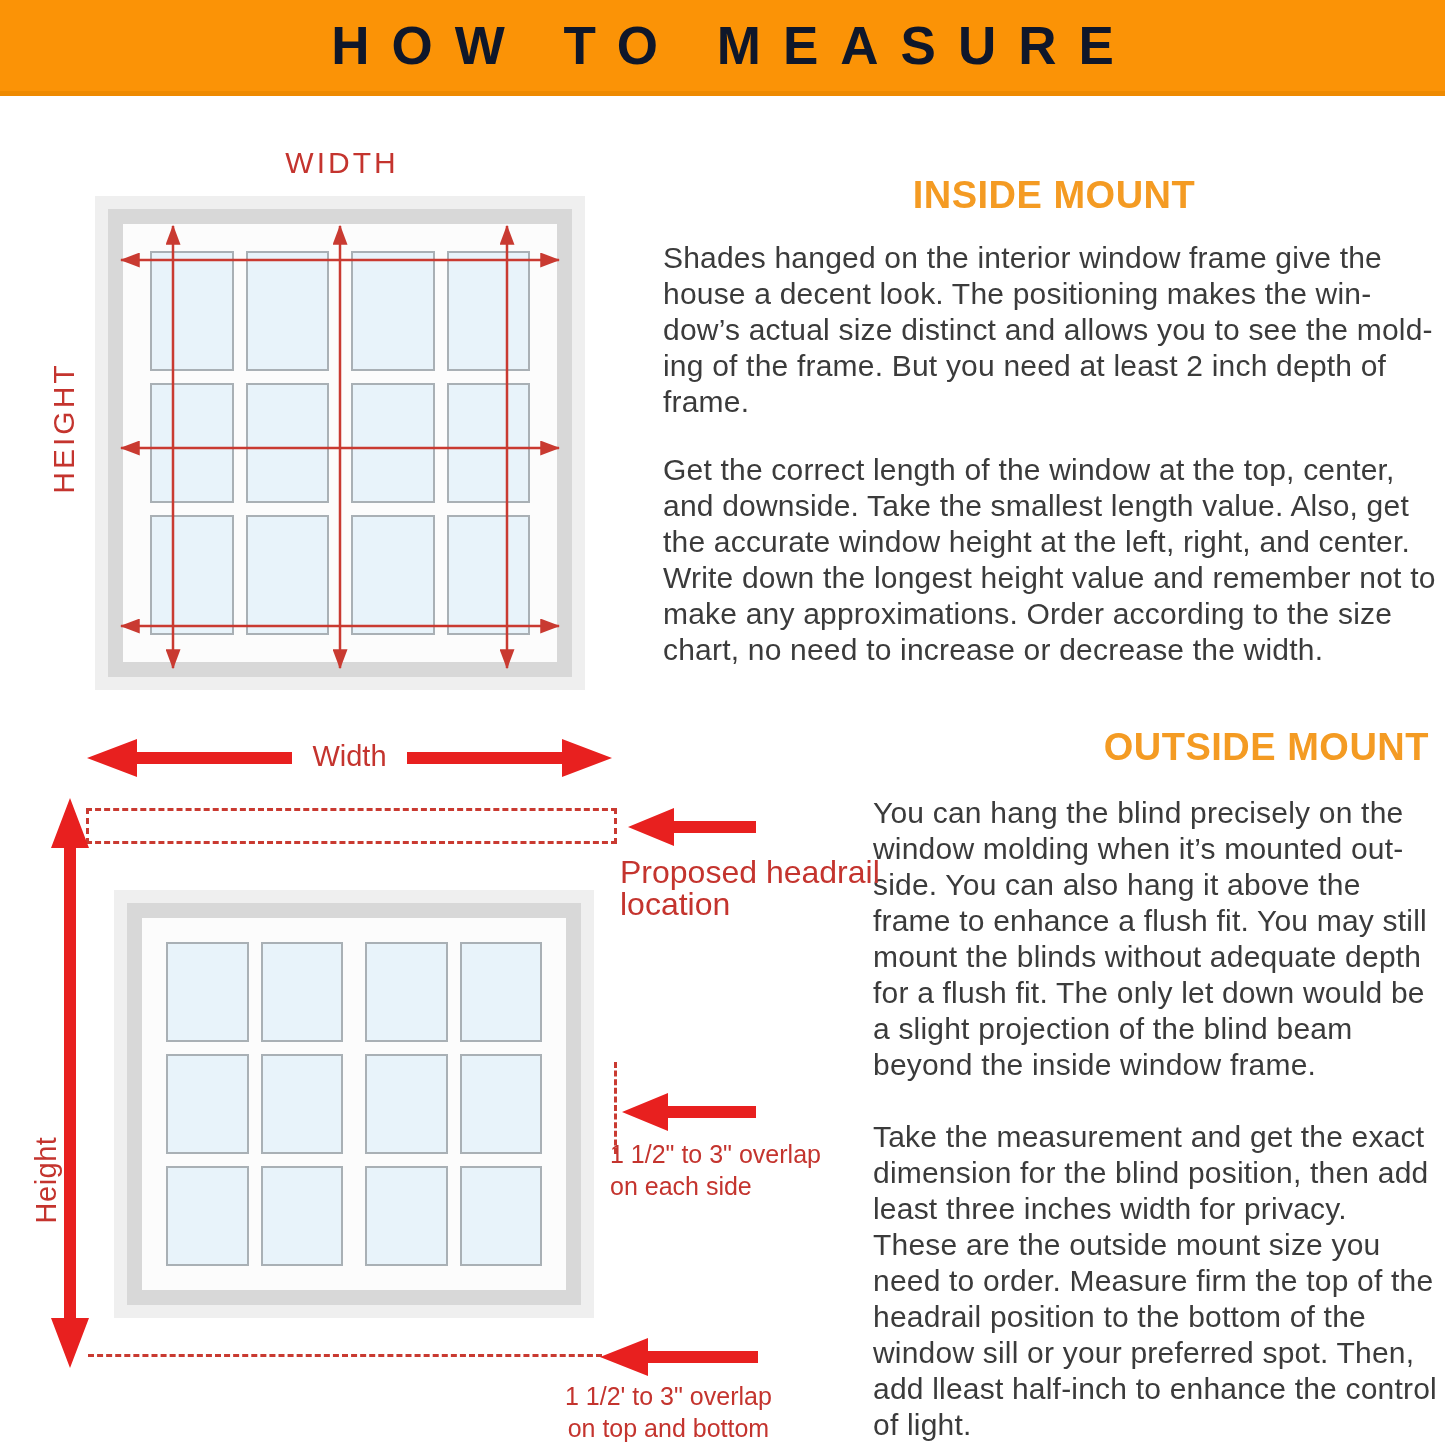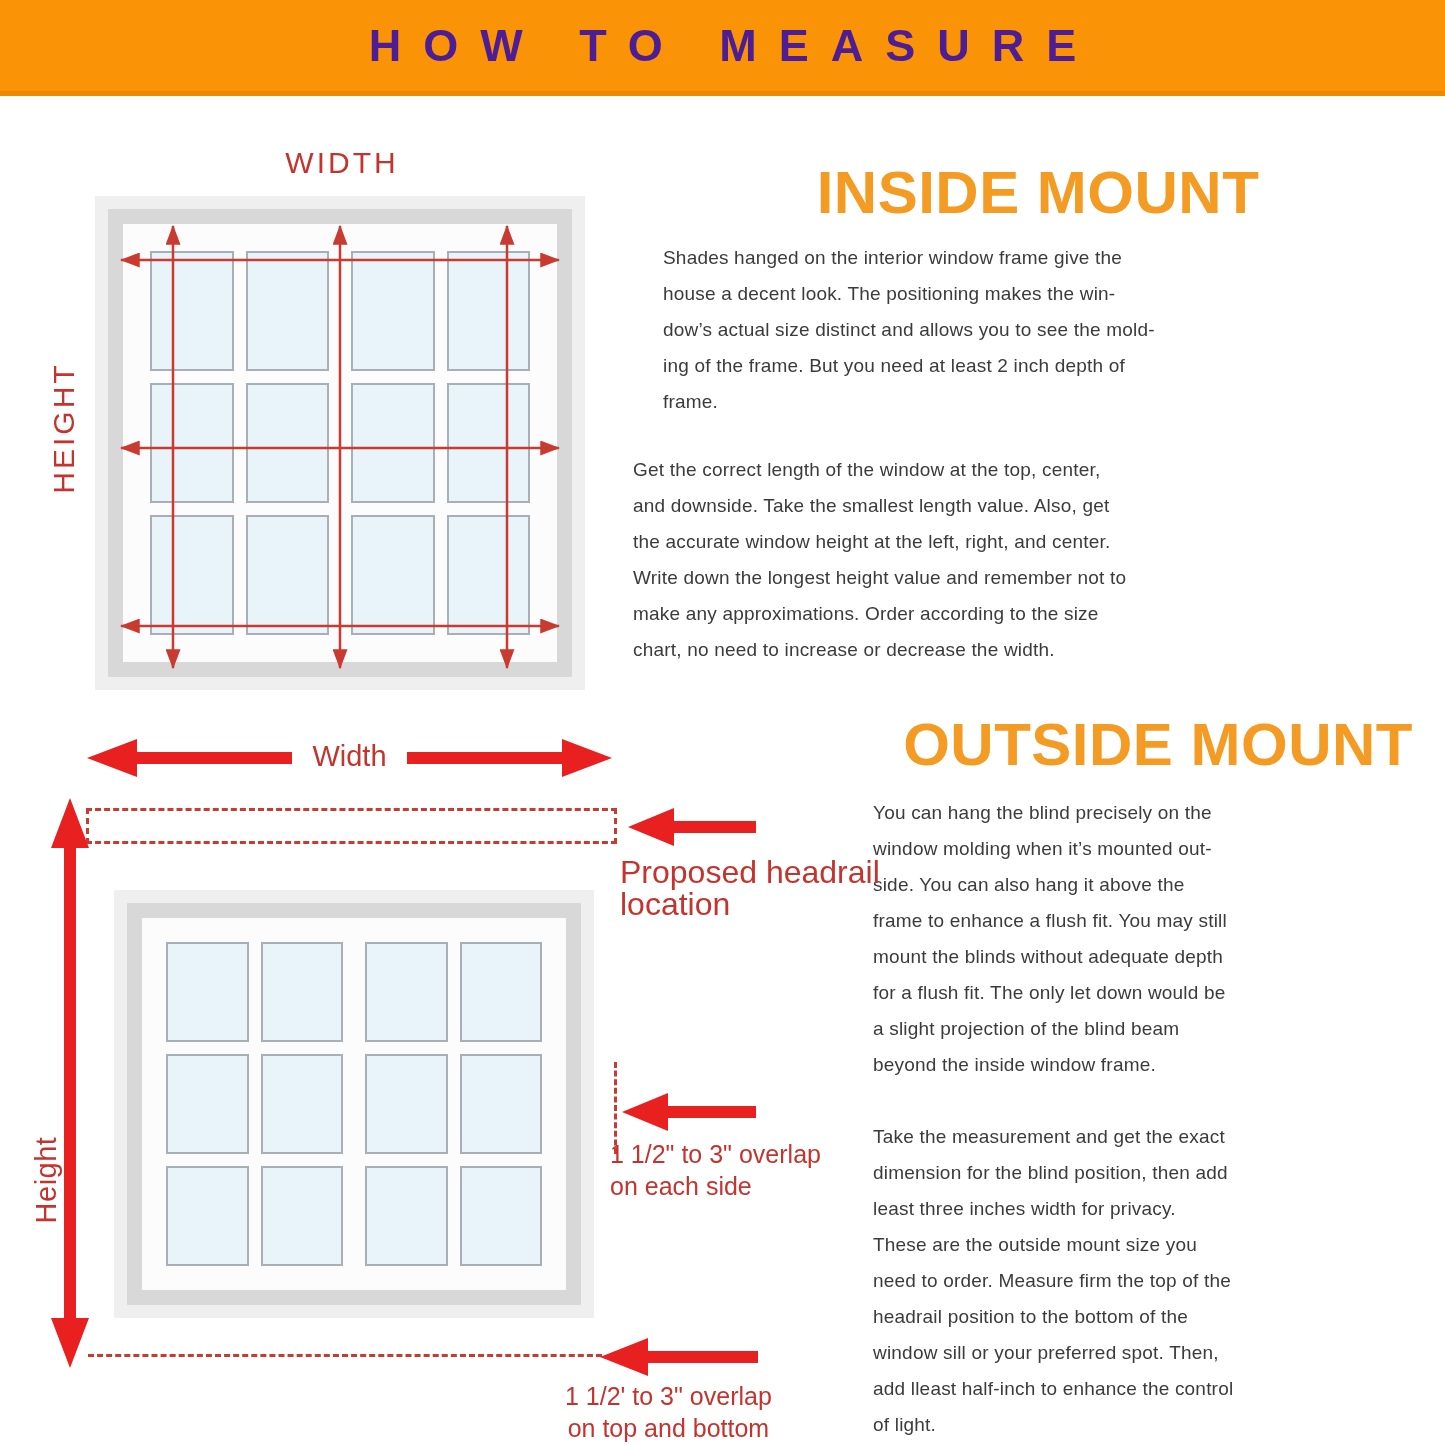--- a/index.html
+++ b/index.html
@@ -4,28 +4,28 @@
 <style>
   html,body{margin:0;padding:0;background:#ffffff;}
   .page{position:relative;width:1445px;height:1445px;background:#ffffff;overflow:hidden;
         font-family:"Liberation Sans","DejaVu Sans",sans-serif;}
 
   
   .banner{position:absolute;left:0;top:0;width:1445px;height:91px;
           background:var(--banner-orange,#FB9306);
           border-bottom:5px solid var(--banner-edge,#EE8A01);
           display:flex;align-items:center;justify-content:center;}
-  .banner-title{margin:0;color:#4c1d95;font-size:45px;font-weight:bold;
+  .banner-title{margin:0;color:#0f172a;font-size:53px;font-weight:bold;
                 letter-spacing:22px;text-indent:22px;white-space:nowrap;text-align:center;}
 
   
   .para{position:absolute;white-space:pre-line;color:var(--body-text,#3B3B3B);
-        font-size:19px;line-height:36px;letter-spacing:0.2px;}
-  .h-orange{position:absolute;margin:0;color:var(--heading-orange,#F49B23);
-            font-weight:bold;font-size:60px;text-align:center;letter-spacing:0.5px;}
+        font-size:30px;line-height:36px;letter-spacing:0.2px;}
+  .h-orange{position:absolute;margin:16px;color:var(--heading-orange,#F49B23);
+            font-weight:bold;font-size:38px;text-align:center;letter-spacing:0.5px;}
   .label-red{position:absolute;color:var(--label-red,#C4342E);white-space:pre-line;}
   .cap-label{font-size:30px;letter-spacing:3px;}
   .vlabel{width:200px;height:36px;display:flex;align-items:center;justify-content:center;
           transform:rotate(-90deg);}
 
   
   .window{position:absolute;background:var(--frame-outer,#EFEFEF);padding:13px;box-sizing:border-box;}
   .win-bevel{background:var(--frame-bevel,#D8D8D8);padding:15px;height:100%;box-sizing:border-box;}
   .win-inner{background:var(--frame-inner,#FCFCFC);padding:27px;height:100%;box-sizing:border-box;}
   .win-glass{display:flex;gap:22px;height:100%;}
@@ -96,21 +96,21 @@
       <line x1="412" y1="30" x2="412" y2="472" marker-start="url(#ah)" marker-end="url(#ah)"></line>
     </svg>
   </div>
 
   <h2 class="h-orange" style="left:663px;top:158px;width:750px;">INSIDE MOUNT</h2>
   <div class="para" style="left:663px;top:240px;">Shades hanged on the interior window frame give the
 house a decent look. The positioning makes the win-
 dow’s actual size distinct and allows you to see the mold-
 ing of the frame. But you need at least 2 inch depth of
 frame.</div>
-  <div class="para" style="left:633px;top:452px;">Get the correct length of the window at the top, center,
+  <div class="para" style="left:663px;top:452px;">Get the correct length of the window at the top, center,
 and downside. Take the smallest length value. Also, get
 the accurate window height at the left, right, and center.
 Write down the longest height value and remember not to
 make any approximations. Order according to the size
 chart, no need to increase or decrease the width.</div>
 
   <h2 class="h-orange" style="left:848px;top:710px;width:565px;text-align:right;">OUTSIDE MOUNT</h2>
   <div class="para" style="left:873px;top:795px;">You can hang the blind precisely on the
 window molding when it’s mounted out-
 side. You can also hang it above the

